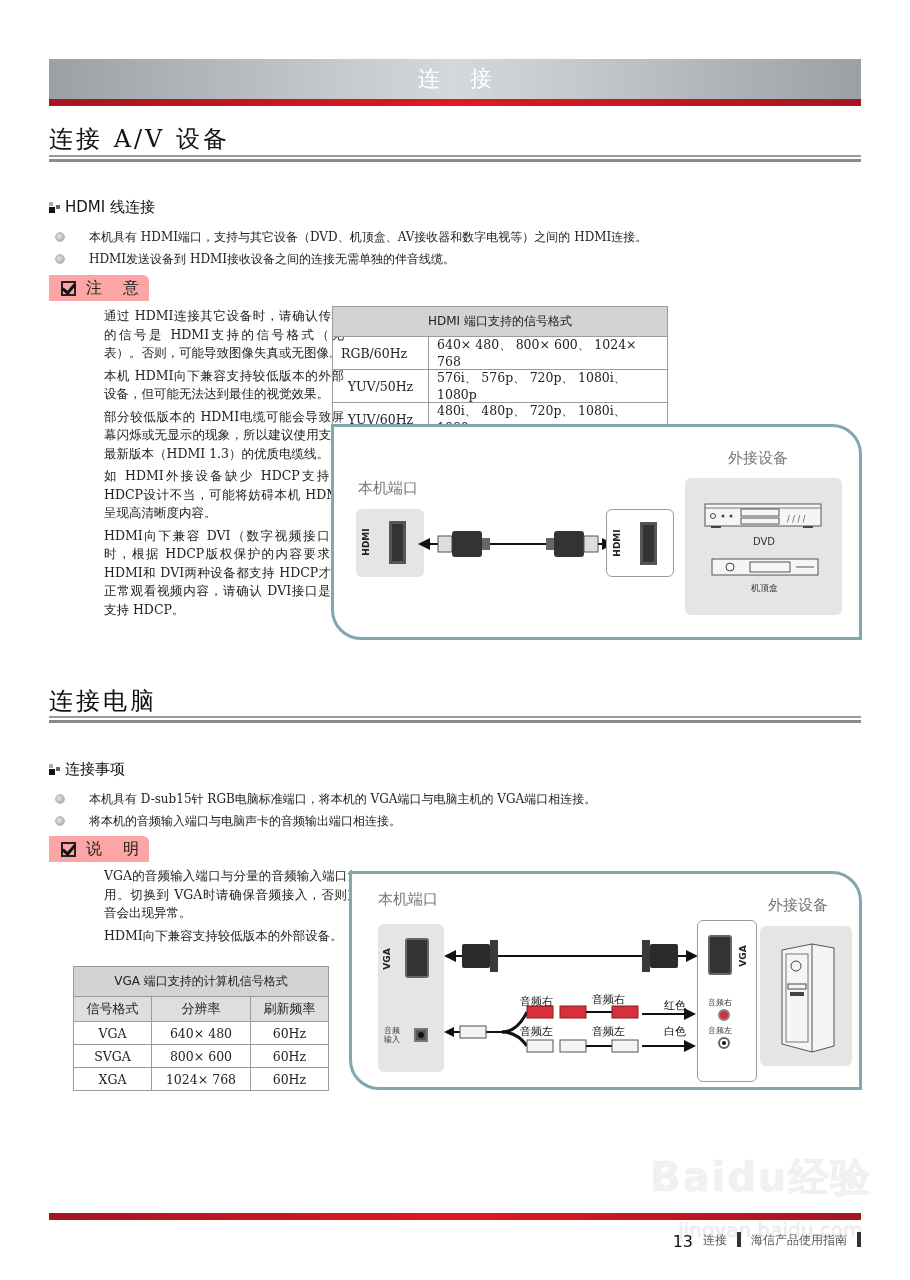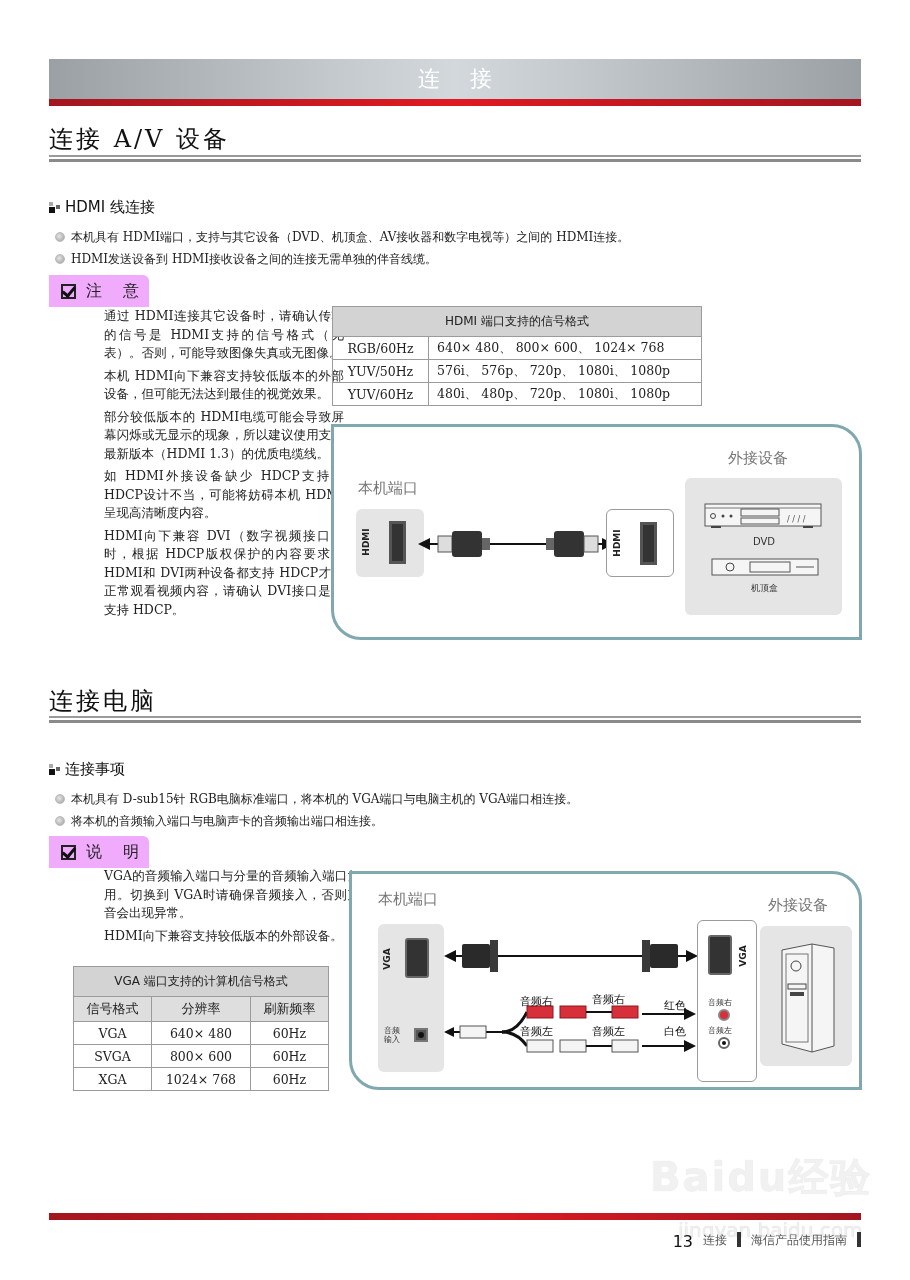--- a/index.html
+++ b/index.html
@@ -15,24 +15,24 @@
   .rule { position: absolute; left: 49px; width: 812px; height: 7px; border-top: 2px solid #9a9a9a; border-bottom: 3px solid #8a8a8a; background: #fff; }
 
   .sub-heading { position: absolute; left: 49px; font-family: "DejaVu Sans", sans-serif; font-size: 15px; color: #111; display: flex; align-items: center; gap: 4px; }
   .sub-mark { width: 12px; height: 12px; position: relative; }
   .sub-mark i { position: absolute; display: block; background: #333; }
   .sub-mark i.a { left: 0; top: 5px; width: 6px; height: 6px; background: #111; }
   .sub-mark i.b { left: 0; top: 0; width: 4px; height: 4px; background: #aaa; }
   .sub-mark i.c { left: 7px; top: 3px; width: 4px; height: 4px; background: #666; }
 
   .bullets { position: absolute; left: 55px; font-size: 12px; line-height: 22px; color: #222; }
-  .bullet-row { display: flex; align-items: center; gap: 6px; }
+  .bullet-row { display: flex; align-items: center; gap: 24px; }
   .bullet-dot { width: 10px; height: 10px; border-radius: 50%; background: radial-gradient(circle at 40% 40%, #e6e6e6, #9c9c9c); border: 1px solid #bbb; flex: none; }
 
-  .note-tag { position: absolute; left: 49px; width: 100px; height: 32px; background: #f0abfc; border-radius: 0 6px 0 0; display: flex; align-items: center; padding-left: 12px; gap: 10px; font-size: 16px; color: #222; }
+  .note-tag { position: absolute; left: 49px; width: 100px; height: 26px; background: #fca5a5; border-radius: 0 6px 0 0; display: flex; align-items: center; padding-left: 12px; gap: 10px; font-size: 16px; color: #222; }
   .check-box { width: 15px; height: 15px; border: 2px solid #222; position: relative; }
   .check-box:after { content: ""; position: absolute; left: 2px; top: -2px; width: 5px; height: 10px; border-right: 3px solid #111; border-bottom: 3px solid #111; transform: rotate(40deg); }
   .note-label { letter-spacing: 8px; }
 
   .note-text { position: absolute; font-size: 12.5px; line-height: 18.5px; color: #222; text-align: justify; margin-left: 31px; }
   .note-text p { margin-bottom: 4px; }
 
   table.spec { position: absolute; border-collapse: collapse; font-size: 12.5px; color: #222; }
   table.spec td, table.spec th { border: 1px solid #9b9b9b; height: 23px; padding: 0 8px; font-weight: normal; }
   table.spec th.cap { background: #d3d3d3; font-family: "DejaVu Sans", sans-serif; font-size: 12px; height: 30px; }
@@ -92,27 +92,27 @@
 </div>
 
 <div class="note-text" style="left:73px; top:307px; width:240px;">
   <p>通过 HDMI连接其它设备时，请确认传输的信号是 HDMI支持的信号格式（见表）。否则，可能导致图像失真或无图像。</p>
   <p>本机 HDMI向下兼容支持较低版本的外部设备，但可能无法达到最佳的视觉效果。</p>
   <p>部分较低版本的 HDMI电缆可能会导致屏幕闪烁或无显示的现象，所以建议使用支持最新版本（HDMI 1.3）的优质电缆线。</p>
   <p>如 HDMI外接设备缺少 HDCP支持或 HDCP设计不当，可能将妨碍本机 HDMI呈现高清晰度内容。</p>
   <p>HDMI向下兼容 DVI（数字视频接口）时，根据 HDCP版权保护的内容要求：HDMI和 DVI两种设备都支持 HDCP才能正常观看视频内容，请确认 DVI接口是否支持 HDCP。</p>
 </div>
 
-<table class="spec" style="left:332px; top:306px; width:370px;">
+<table class="spec" style="left:332px; top:306px; width:336px;">
   <tbody>
       <tr>
         <th class="cap" colspan="2">HDMI 端口支持的信号格式</th>
       </tr>
   <tr>
-        <td style="text-align:center;width:96px;">RGB/60Hz</td>
+        <td style="text-align:left;width:96px;">RGB/60Hz</td>
         <td>640× 480、 800× 600、 1024× 768</td>
       </tr>
   <tr>
         <td style="text-align:center;">YUV/50Hz</td>
         <td>576i、 576p、 720p、 1080i、 1080p</td>
       </tr>
   <tr>
         <td style="text-align:center;">YUV/60Hz</td>
         <td>480i、 480p、 720p、 1080i、 1080p</td>
       </tr>

